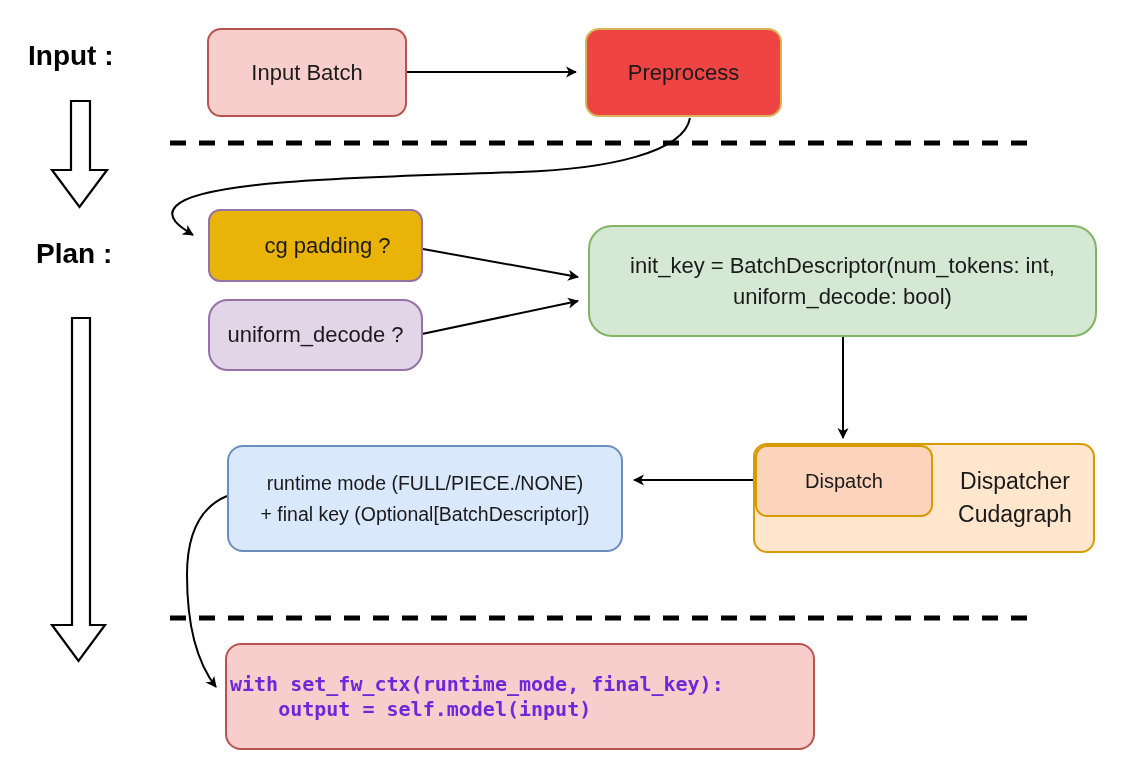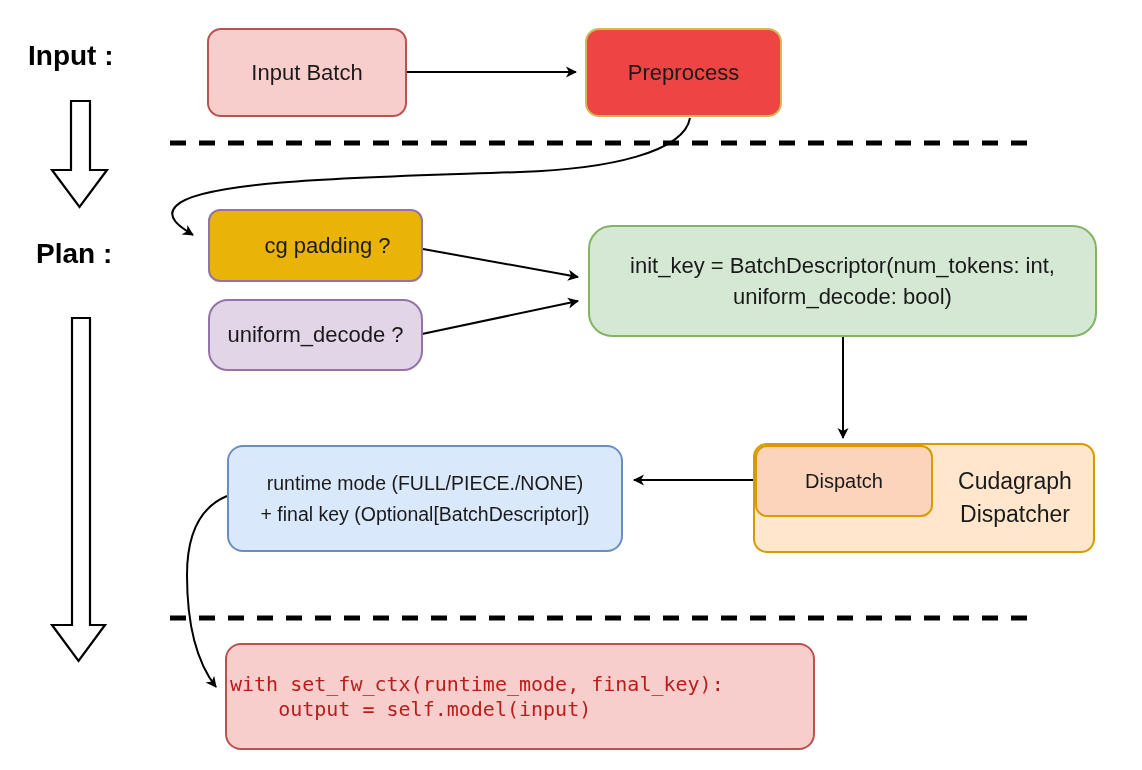--- a/index.html
+++ b/index.html
@@ -22,21 +22,21 @@
   .b-init-key      { left:588px; top:225px; width:509px; height:112px; border-radius:24px; font-size:22px; line-height:31px; }
   .b-cuda-outer    { left:753px; top:443px; width:342px; height:110px; border-radius:14px; }
   .b-dispatch      { left:755px; top:445px; width:178px; height:72px;  border-radius:12px; font-size:20px; }
   .t-cuda-label    { position:absolute; left:933px; top:443px; width:164px; height:110px;
                      display:flex; flex-direction:column; align-items:center; justify-content:center;
                      font-size:23px; line-height:33px; }
   .b-runtime       { left:227px; top:445px; width:396px; height:107px; border-radius:16px; font-size:19.5px; line-height:31px; }
   .b-exec-code     { left:225px; top:643px; width:590px; height:107px; border-radius:16px;
                      align-items:flex-start; justify-content:center; padding-left:3px;
                      font-family:"DejaVu Sans Mono", monospace; font-size:20px; line-height:25px;
-                     color:#b91c1c; text-align:left; }
+                     color:#6d28d9; text-align:left;font-weight:bold; }
   .b-exec-code .ln { white-space:pre; }
 </style>
 </head>
 <body>
 
 <div class="canvas">
 
   <svg class="layer" viewBox="0 0 1142 770">
     <defs>
       <marker id="arrow" viewBox="0 0 12 12" refX="10.5" refY="6" markerWidth="14" markerHeight="12" markerUnits="userSpaceOnUse" orient="auto">
@@ -78,22 +78,22 @@
     <span class="ln">uniform_decode ?</span>
   </div>
 
   <div class="box b-init-key" style="background-color: rgb(213, 232, 212); border-color: rgb(130, 179, 102);">
     <span class="ln">init_key = BatchDescriptor(num_tokens: int,</span>
     <span class="ln">uniform_decode: bool)</span>
   </div>
 
   <div class="box b-cuda-outer" style="background-color: rgb(255, 230, 204); border-color: rgb(215, 155, 0);"></div>
   <div class="t-cuda-label">
+    <span class="ln">Dispatcher</span>
     <span class="ln">Cudagraph</span>
-    <span class="ln">Dispatcher</span>
   </div>
   <div class="box b-dispatch" style="background-color: rgb(252, 211, 187); border-color: rgb(215, 155, 0);">
     <span class="ln">Dispatch</span>
   </div>
 
   <div class="box b-runtime" style="background-color: rgb(218, 232, 252); border-color: rgb(108, 142, 191);">
     <span class="ln">runtime mode (FULL/PIECE./NONE)</span>
     <span class="ln">+ final key (Optional[BatchDescriptor])</span>
   </div>
 

